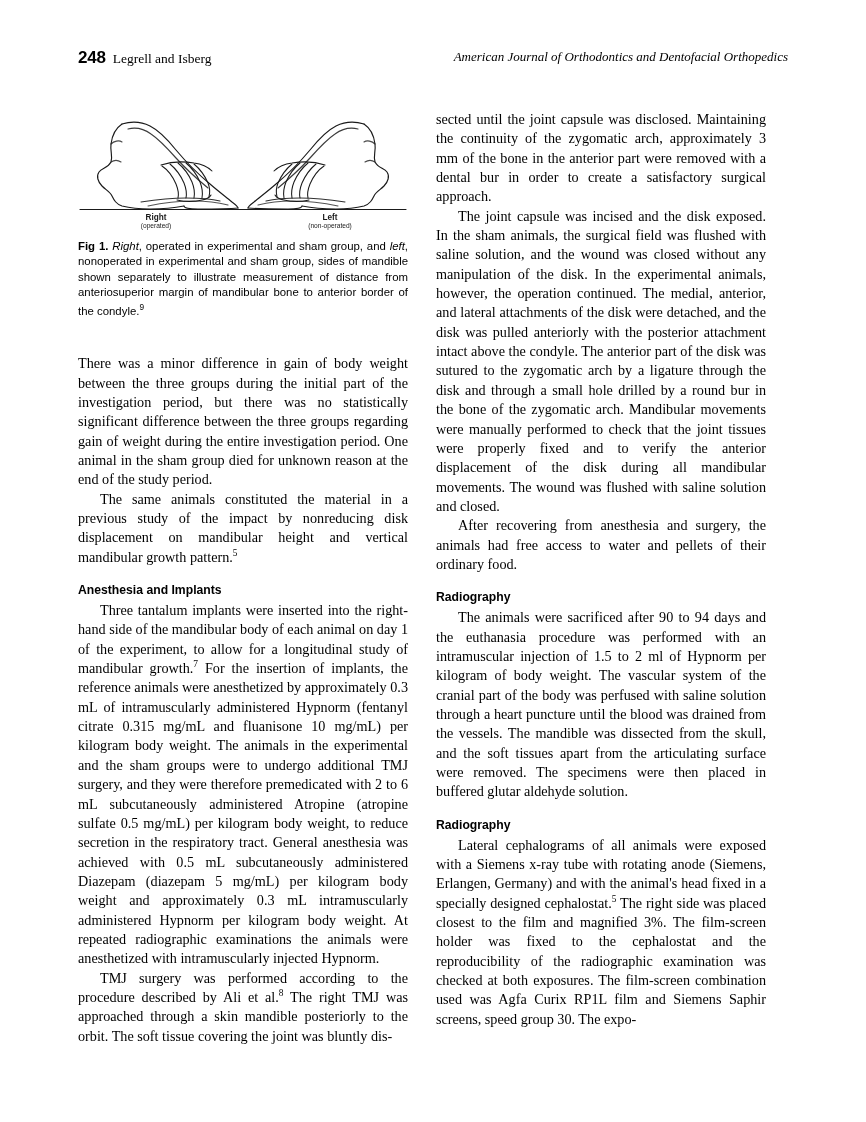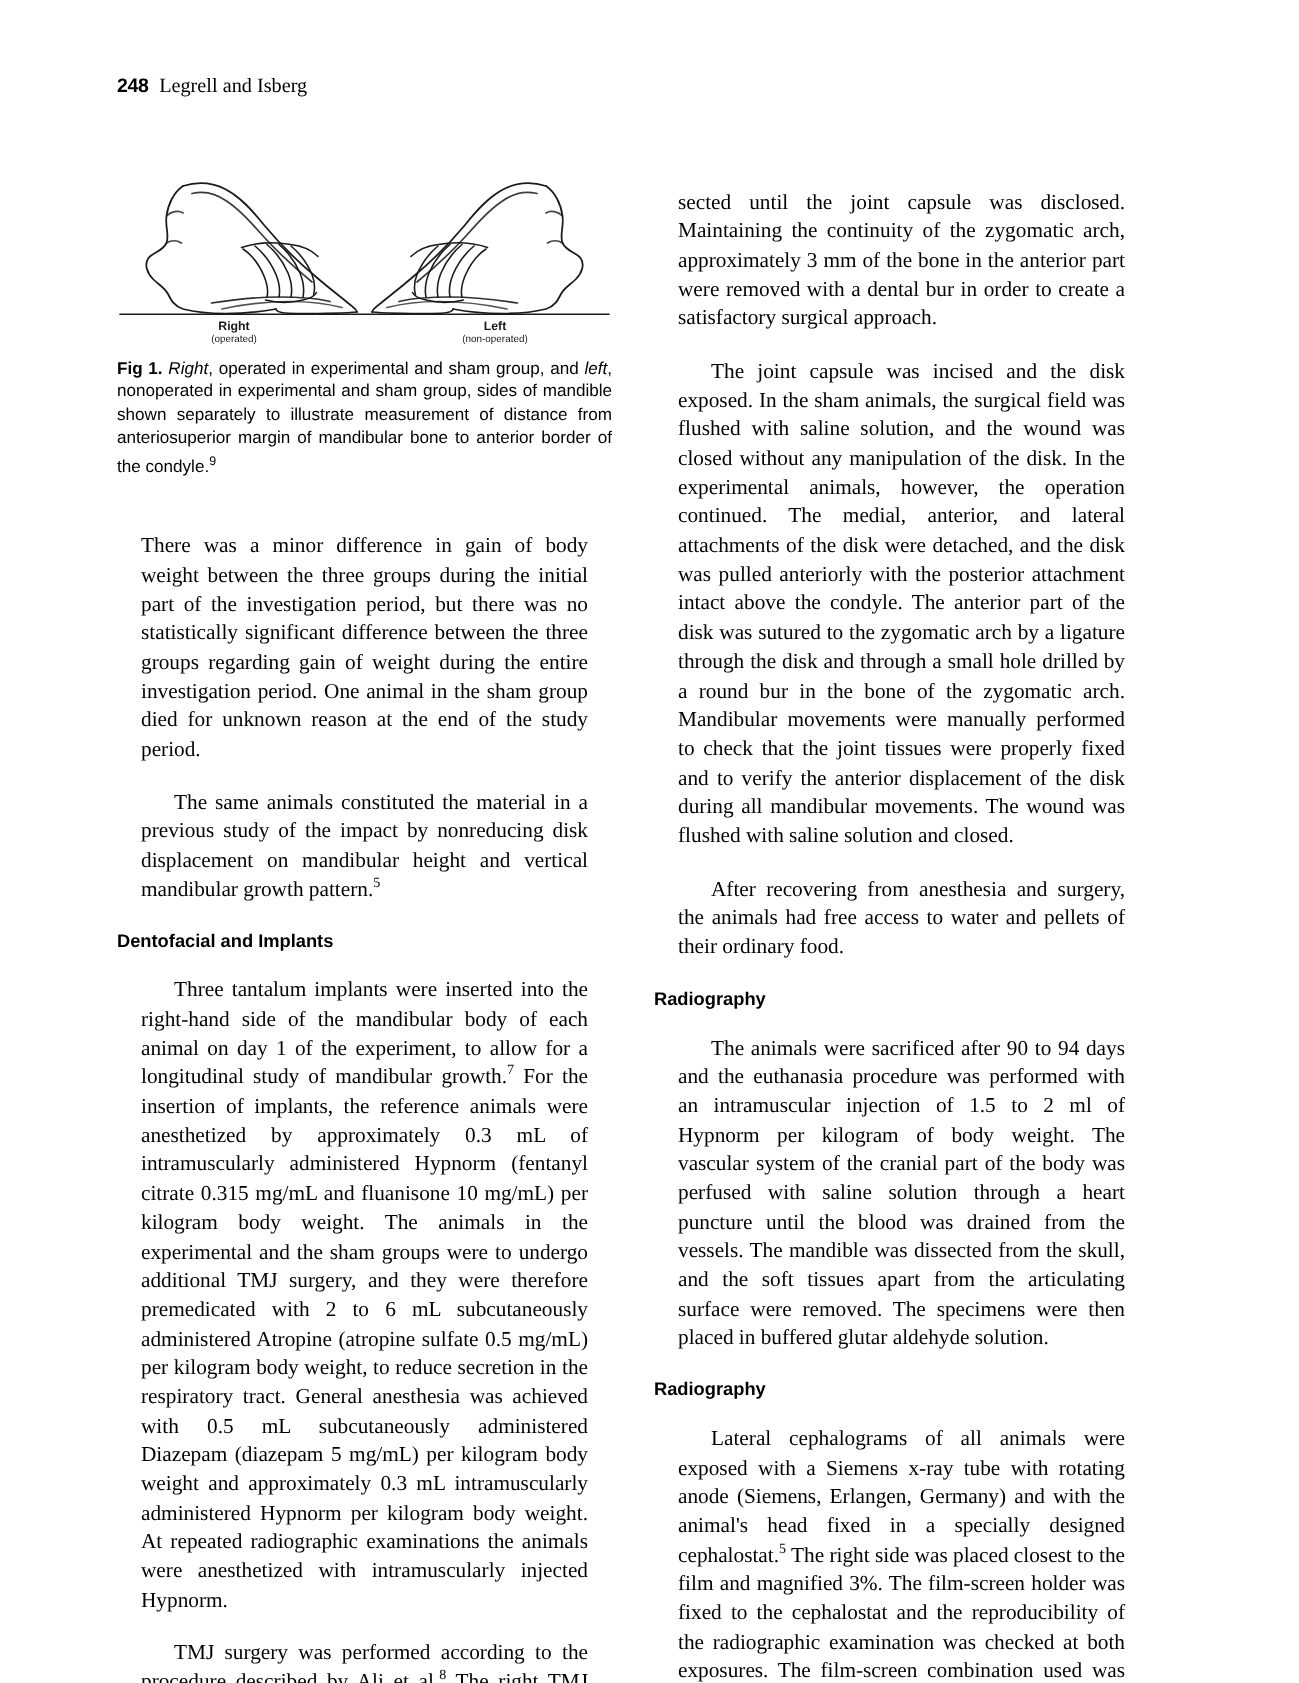--- a/index.html
+++ b/index.html
@@ -27,21 +27,21 @@
   }
   .runhead-left {
     position: absolute;
     left: 0;
     top: 0;
     white-space: nowrap;
   }
   .runhead-pageno {
     font-family: "Liberation Sans", sans-serif;
     font-weight: bold;
-    font-size: 13px;
+    font-size: 17px;
     letter-spacing: -0.2px;
   }
   .runhead-authors {
     font-family: "Liberation Serif", serif;
     font-size: 13.5px;
     margin-left: 7px;
   }
   .runhead-right {
     position: absolute;
     right: 0;
@@ -89,21 +89,21 @@
   .figure-caption .it { font-style: italic; }
   .figure-caption sup { font-size: 8.3px; vertical-align: super; }
 
   
   .body-text {
     font-family: "Liberation Serif", serif;
     font-size: 14.2px;
     line-height: 19.35px;
     text-align: justify;
     text-justify: inter-word;
-    margin: 16px;
+    margin: 0;
   }
   .body-text + .body-text {
     text-indent: 22px;
   }
   .p-noindent { text-indent: 0; }
   .p-indent { text-indent: 22px; }
   .body-text sup {
     font-size: 9.4px;
     vertical-align: super;
     line-height: 0;
@@ -122,20 +122,21 @@
 </head>
 <body>
 
 <div class="page">
 
   <div class="runhead">
     <div class="runhead-left">
       <span class="runhead-pageno">248</span><span class="runhead-authors">Legrell and Isberg</span>
     </div>
     <div class="runhead-right">
+      <div>American Journal of Orthodontics and Dentofacial Orthopedics</div>
     </div>
   </div>
 
   <div class="col col-left">
 
     <div class="figure-block">
       <svg class="figure-art" viewBox="0 0 330 120">
         <g fill="none" stroke="#1a1a1a" stroke-width="1.15" stroke-linecap="round" stroke-linejoin="round">
 
           <path d="M44 14 C38 18 34 26 33 34 C32 42 35 46 33 52 C30 58 24 58 21 62
@@ -205,21 +206,21 @@
         <span class="it">Right</span><span>, operated in experimental and sham group, and </span><span class="it">left</span><span>, nonoperated in experimental and sham group, sides of mandible shown separately to illustrate measurement of distance from anteriosuperior margin of mandibular bone to anterior border of the condyle.</span><sup>9</sup>
       </div>
     </div>
 
     <div class="spacer-lg"></div>
 
     <p class="body-text p-noindent gap-before">There was a minor difference in gain of body weight between the three groups during the initial part of the investigation period, but there was no statistically significant difference between the three groups regarding gain of weight during the entire investigation period. One animal in the sham group died for unknown reason at the end of the study period.</p>
 
     <p class="body-text p-indent"><span>The same animals constituted the material in a previous study of the impact by nonreducing disk displacement on mandibular height and vertical mandibular growth pattern.</span><sup>5</sup></p>
 
-    <h2 class="section-head">Dentofacial and Implants</h2>
+    <h2 class="section-head">Anesthesia and Implants</h2>
 
     <p class="body-text p-indent"><span>Three tantalum implants were inserted into the right-hand side of the mandibular body of each animal on day 1 of the experiment, to allow for a longitudinal study of mandibular growth.</span><sup>7</sup><span> For the insertion of implants, the reference animals were anesthetized by approximately 0.3 mL of intramuscularly administered Hypnorm (fentanyl citrate 0.315 mg/mL and fluanisone 10 mg/mL) per kilogram body weight. The animals in the experimental and the sham groups were to undergo additional TMJ surgery, and they were therefore premedicated with 2 to 6 mL subcutaneously administered Atropine (atropine sulfate 0.5 mg/mL) per kilogram body weight, to reduce secretion in the respiratory tract. General anesthesia was achieved with 0.5 mL subcutaneously administered Diazepam (diazepam 5 mg/mL) per kilogram body weight and approximately 0.3 mL intramuscularly administered Hypnorm per kilogram body weight. At repeated radiographic examinations the animals were anesthetized with intramuscularly injected Hypnorm.</span></p>
 
 
     <p class="body-text p-indent"><span>TMJ surgery was performed according to the procedure described by Ali et al.</span><sup>8</sup><span> The right TMJ was approached through a skin mandible posteriorly to the orbit. The soft tissue covering the joint was bluntly dis-</span></p>
   </div>
 
   <div class="col col-right">
 
     <p class="body-text p-noindent">sected until the joint capsule was disclosed. Maintaining the continuity of the zygomatic arch, approximately 3 mm of the bone in the anterior part were removed with a dental bur in order to create a satisfactory surgical approach.</p>

